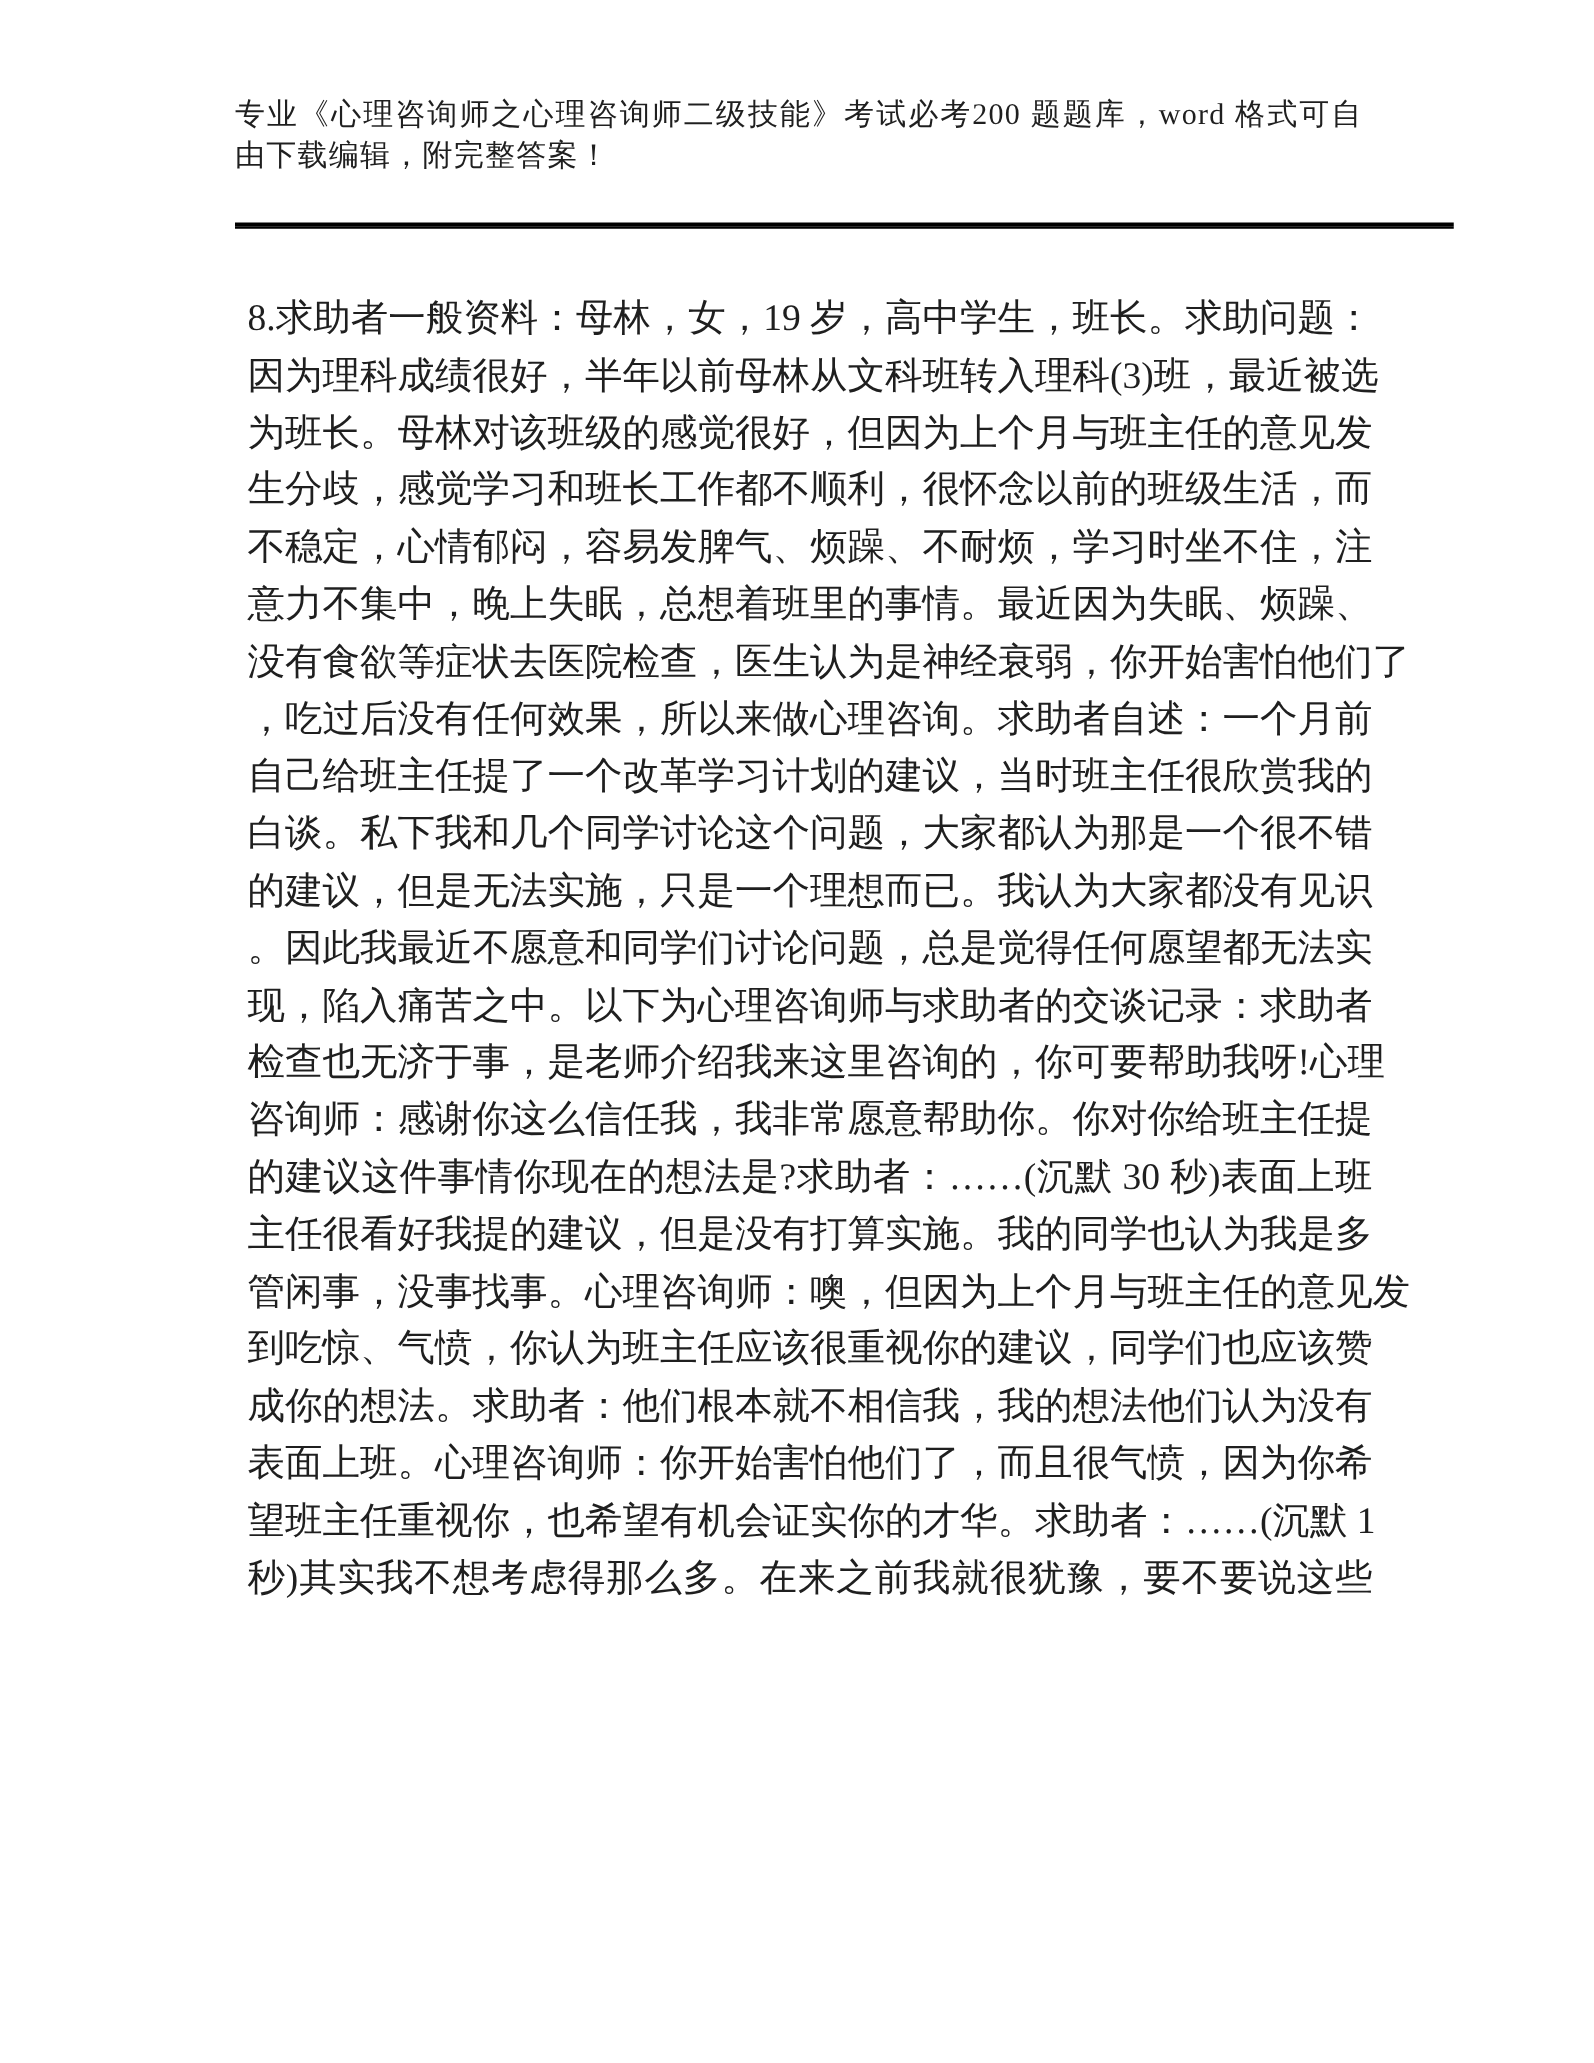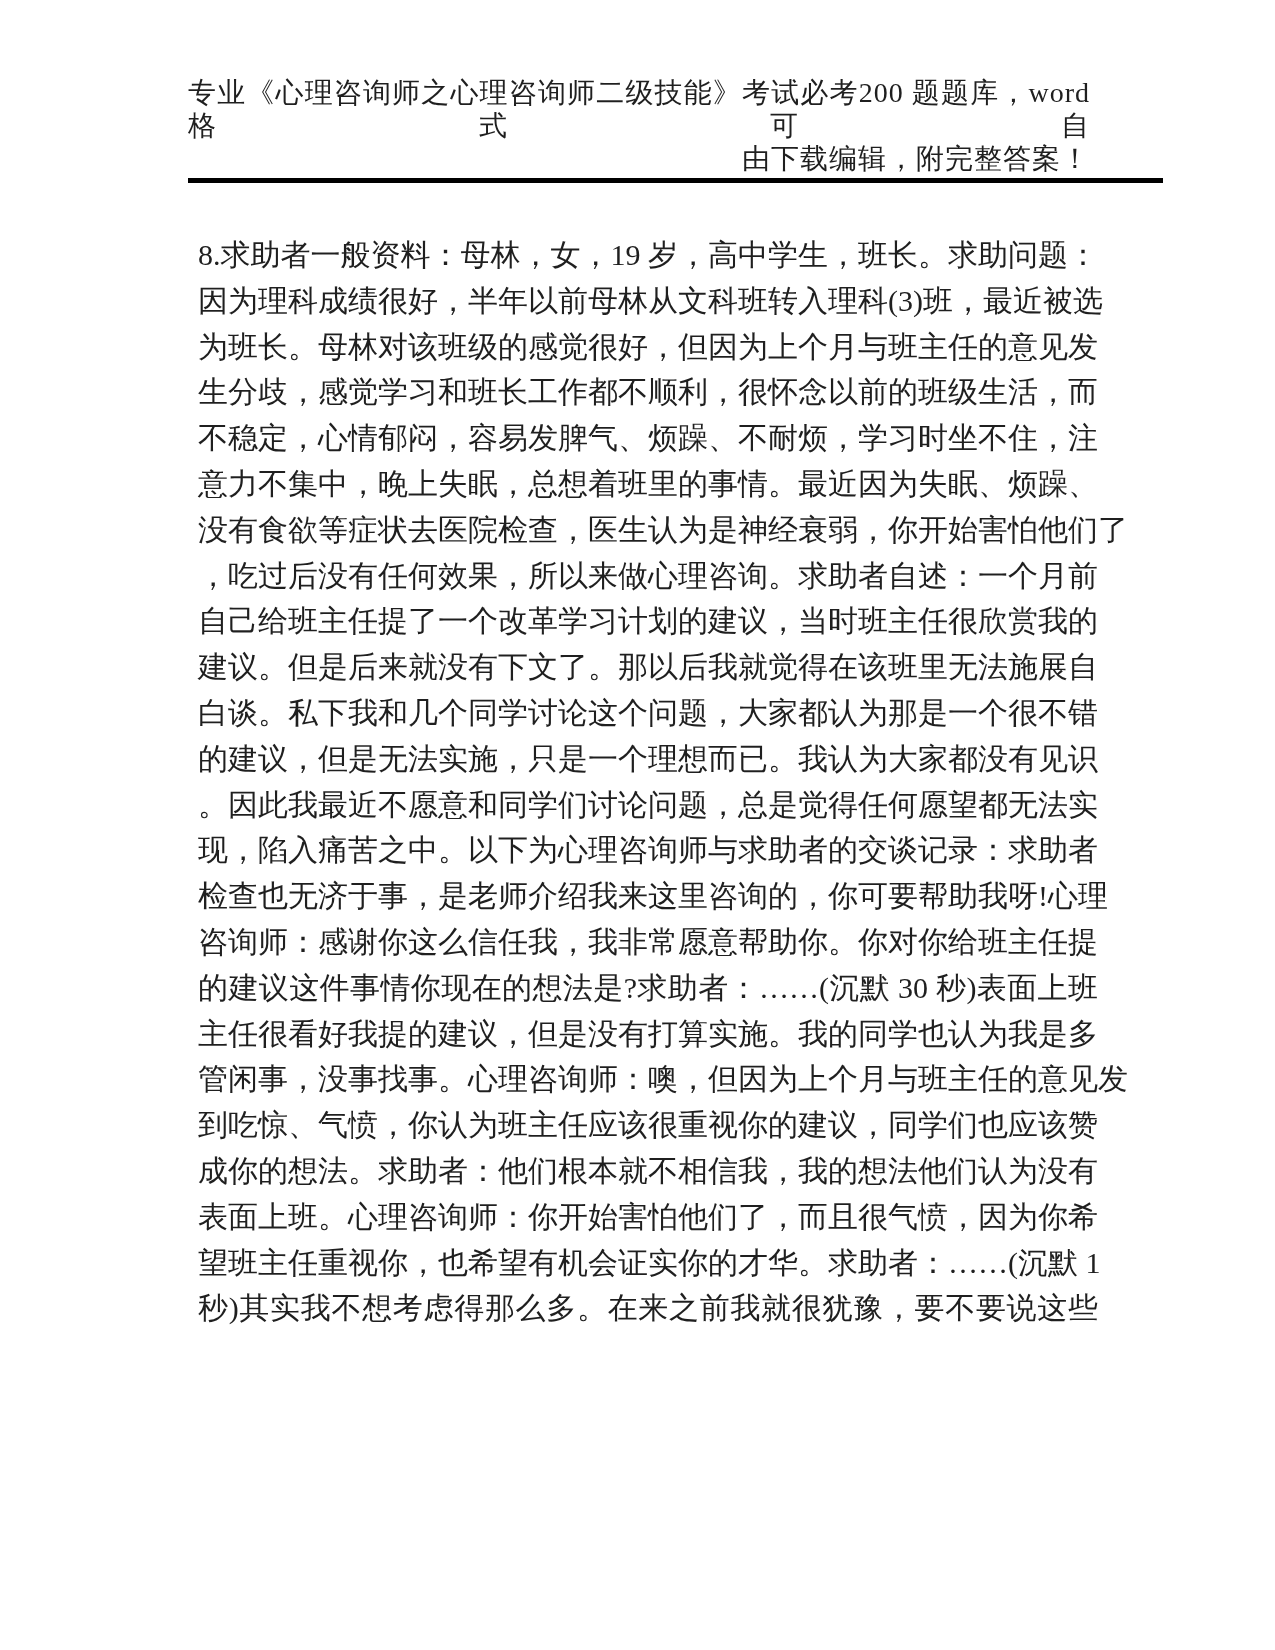--- a/index.html
+++ b/index.html
@@ -19,30 +19,30 @@
     height: 1650px;
     background: var(--background, #fff);
     overflow: hidden;
   }
   
   .doc-header {
     position: absolute;
     left: 188px;
     top: 76px;
     width: 902px;
-    font-size: 28px;
+    font-size: 24px;
     line-height: 33px;
     letter-spacing: 1px;
   }
   .doc-header .h-line-1 {
     text-align: justify;
     text-align-last: justify;
   }
   .doc-header .h-line-2 {
-    text-align: right;
+    text-align: left;
   }
   
   .header-rule {
     position: absolute;
     left: 188px;
     top: 178px;
     width: 975px;
     height: 2px;
     border-top: 3px solid var(--rule, #000);
     border-bottom: 2px solid var(--rule, #000);
@@ -78,21 +78,20 @@
   <div class="doc-body">
     <div class="b-line">8.求助者一般资料：母林，女，19 岁，高中学生，班长。求助问题：</div>
     <div class="b-line">因为理科成绩很好，半年以前母林从文科班转入理科(3)班，最近被选</div>
     <div class="b-line">为班长。母林对该班级的感觉很好，但因为上个月与班主任的意见发</div>
     <div class="b-line">生分歧，感觉学习和班长工作都不顺利，很怀念以前的班级生活，而</div>
     <div class="b-line">不稳定，心情郁闷，容易发脾气、烦躁、不耐烦，学习时坐不住，注</div>
     <div class="b-line">意力不集中，晚上失眠，总想着班里的事情。最近因为失眠、烦躁、</div>
     <div class="b-line">没有食欲等症状去医院检查，医生认为是神经衰弱，你开始害怕他们了</div>
     <div class="b-line">，吃过后没有任何效果，所以来做心理咨询。求助者自述：一个月前</div>
     <div class="b-line">自己给班主任提了一个改革学习计划的建议，当时班主任很欣赏我的</div>
-    <div class="b-line">建议。但是后来就没有下文了。那以后我就觉得在该班里无法施展自</div>
     <div class="b-line">白谈。私下我和几个同学讨论这个问题，大家都认为那是一个很不错</div>
     <div class="b-line">的建议，但是无法实施，只是一个理想而已。我认为大家都没有见识</div>
     <div class="b-line">。因此我最近不愿意和同学们讨论问题，总是觉得任何愿望都无法实</div>
     <div class="b-line">现，陷入痛苦之中。以下为心理咨询师与求助者的交谈记录：求助者</div>
     <div class="b-line">检查也无济于事，是老师介绍我来这里咨询的，你可要帮助我呀!心理</div>
     <div class="b-line">咨询师：感谢你这么信任我，我非常愿意帮助你。你对你给班主任提</div>
     <div class="b-line">的建议这件事情你现在的想法是?求助者：……(沉默 30 秒)表面上班</div>
     <div class="b-line">主任很看好我提的建议，但是没有打算实施。我的同学也认为我是多</div>
     <div class="b-line">管闲事，没事找事。心理咨询师：噢，但因为上个月与班主任的意见发</div>
     <div class="b-line">到吃惊、气愤，你认为班主任应该很重视你的建议，同学们也应该赞</div>

